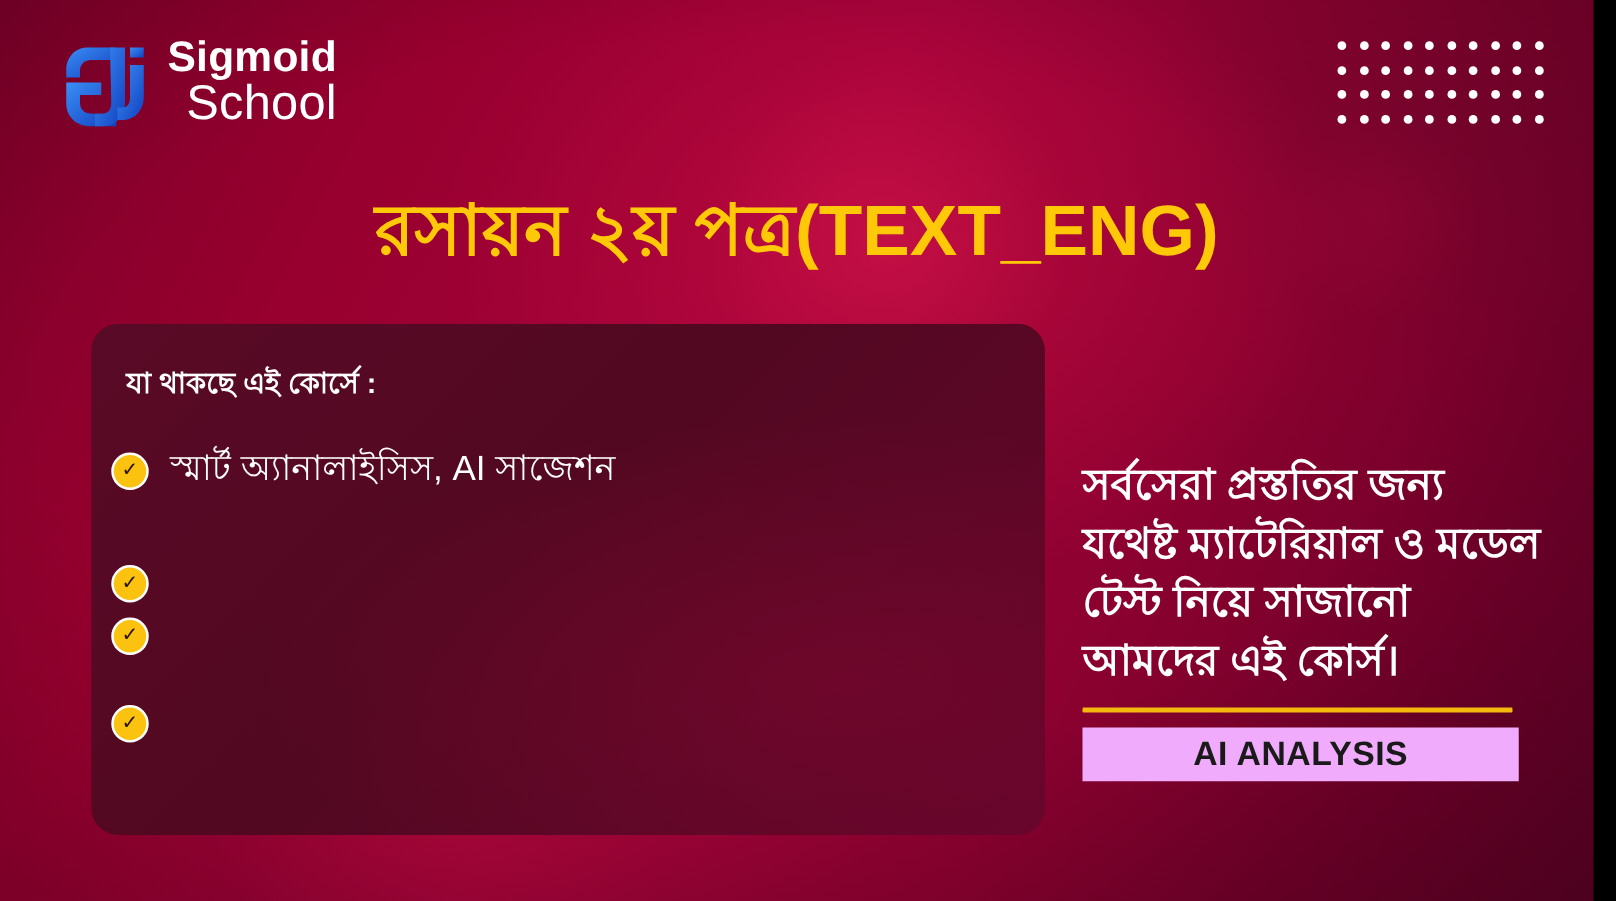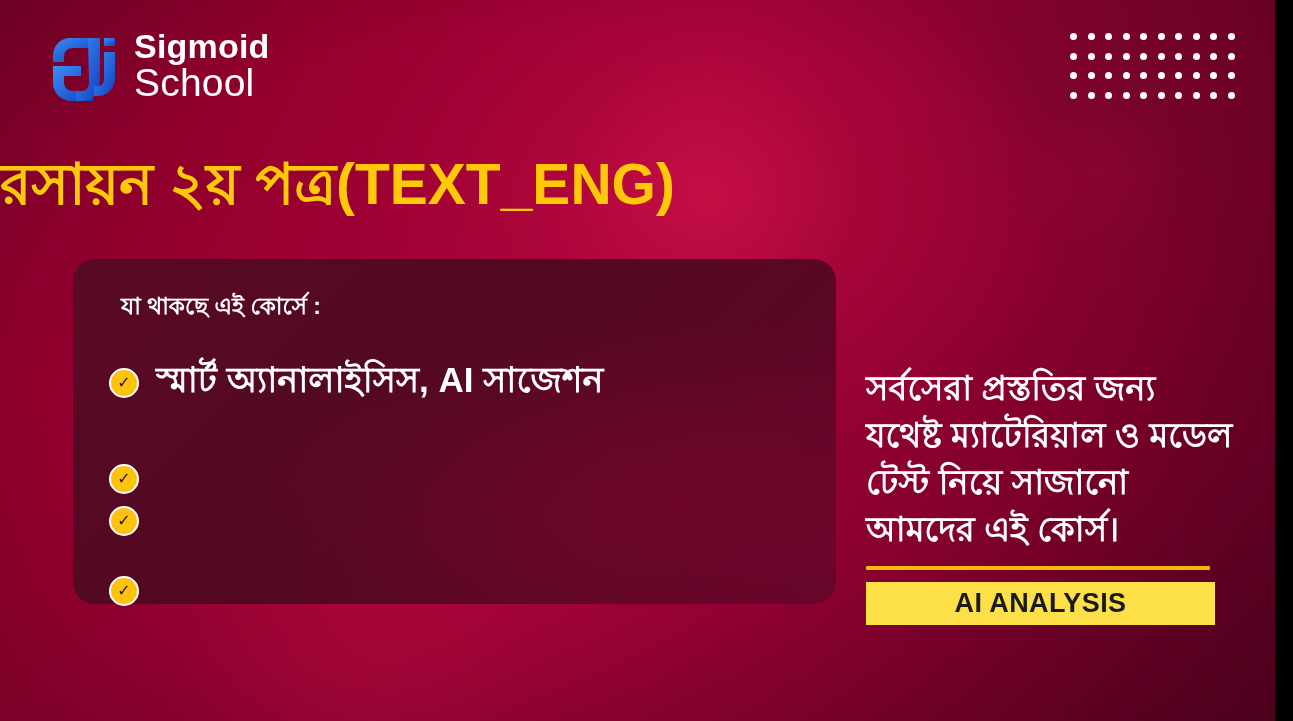--- a/index.html
+++ b/index.html
@@ -79,20 +79,21 @@
     gap: 14px;
   }
   .logo-mark {
     width: 72px; height: 72px;
     flex: 0 0 auto;
   }
   .logo-words {
     display: flex;
     flex-direction: column;
     line-height: 0.98;
+    text-align: right;
   }
   .logo-line1 {
     color: #ffffff;
     font-size: 34px;
     font-weight: bold;
     letter-spacing: 0.2px;
   }
   .logo-line2 {
     color: #ffffff;
     font-size: 39px;
@@ -113,39 +114,40 @@
     border-radius: 50%;
     background: #ffffff;
     display: block;
   }
 
   
   .course-title {
     position: absolute;
     left: 0; top: 141px;
     width: 1275px;
+    text-align: center;
     color: #ffc907;
     font-size: 57px;
     font-weight: bold;
     letter-spacing: 0px;
     white-space: nowrap;
   }
 
   
   .feature-card {
     position: absolute;
     left: 73px; top: 259px;
     width: 763px;
-    height: 345px;
+    height: 409px;
     border-radius: 22px;
     background:
       radial-gradient(ellipse 80% 70% at 78% 70%, rgba(125,7,46,0.55) 0%, rgba(125,7,46,0) 75%),
       linear-gradient(135deg, #590a26 0%, #520821 45%, #63052a 100%);
     box-sizing: border-box;
-    padding: 25px 30px 0 36px;
+    padding: 25px 30px 0 16px;
   }
   .card-heading {
     color: #ffffff;
     font-size: 23px;
     font-weight: bold;
     margin: 4px 0 0 12px;
   }
   .feature-list {
     margin: 0;
     padding: 0;
@@ -168,22 +170,22 @@
     display: flex;
     align-items: center;
     justify-content: center;
     color: #2a1206;
     font-size: 16px;
     font-weight: bold;
     line-height: 1;
   }
   .feature-text {
     color: #ffffff;
-    font-size: 35px;
-    font-weight: bold;
+    font-size: 28px;
+    font-weight: normal;
     white-space: nowrap;
   }
 
   
   .right-col {
     position: absolute;
     left: 866px; top: 365px;
     width: 409px;
   }
   .promo-text {
@@ -204,21 +206,21 @@
     margin-top: 33px;
     color: #ffc907;
     font-size: 25px;
     font-weight: bold;
     white-space: nowrap;
   }
   .ai-button {
     margin-top: 12px;
     width: 349px;
     height: 43px;
-    background: #fde047;
+    background: #f0abfc;
     color: #1a1a1a;
     font-size: 27px;
     font-weight: bold;
     letter-spacing: 0.4px;
     display: flex;
     align-items: center;
     justify-content: center;
     border: none;
     padding: 0;
     font-family: "Liberation Sans", "DejaVu Sans", sans-serif;

